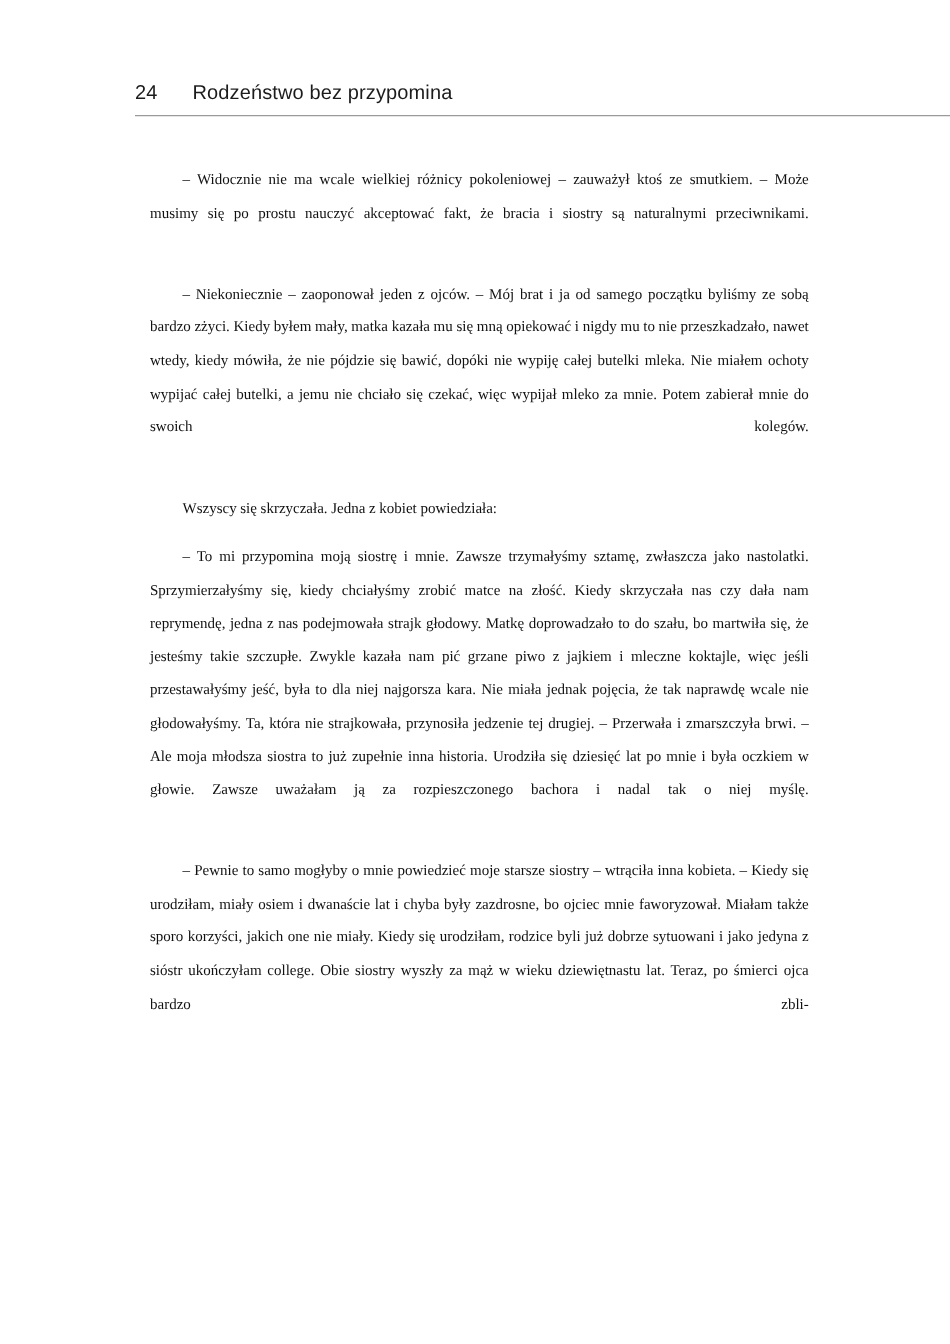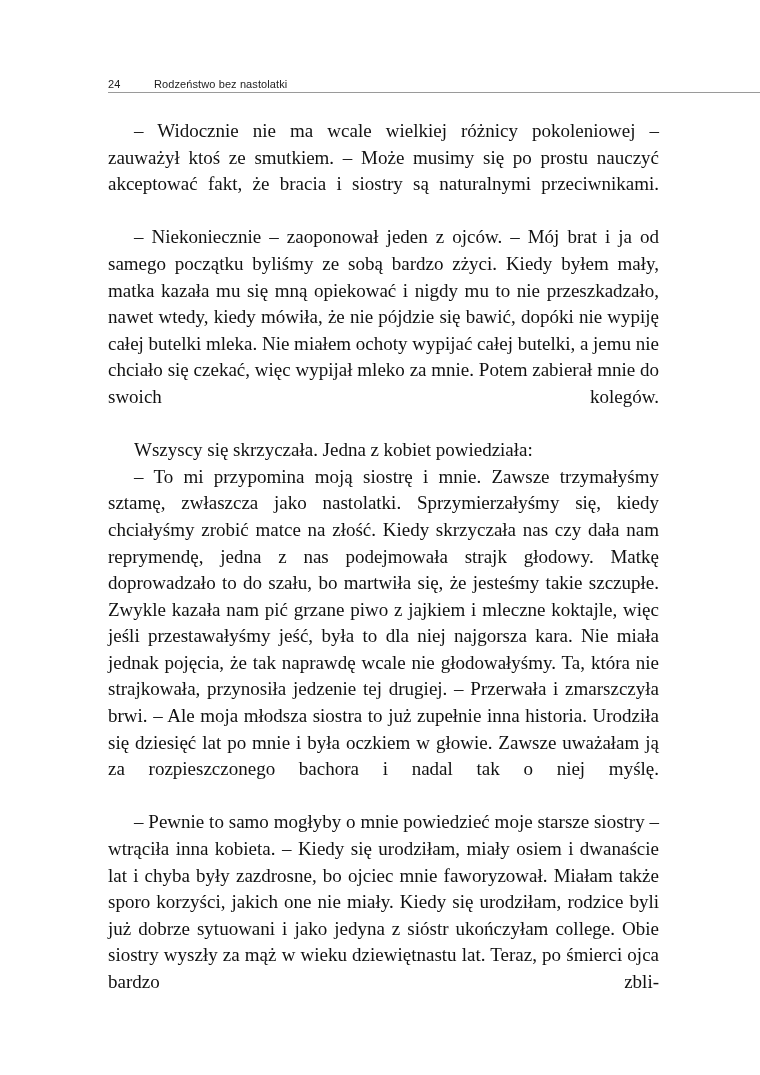--- a/index.html
+++ b/index.html
@@ -27,23 +27,23 @@
   }
 
   
   .running-head {
     position: absolute;
     left: 108px;
     top: 66px;
     width: 652px;
     height: 24px;
     display: flex;
-    align-items: flex-end;
+    align-items: flex-start;
     font-family: "Liberation Sans", sans-serif;
-    font-size: 11px;
+    font-size: 16px;
     color: #1c1c1c;
     letter-spacing: 0.1px;
   }
   .running-head .folio {
     width: 46px;
     flex: 0 0 auto;
   }
   .running-head .book-title {
     flex: 1 1 auto;
     white-space: nowrap;
@@ -60,22 +60,22 @@
 
   
   .text-block {
     position: absolute;
     left: 108px;
     top: 118px;
     width: 551px;
   }
 
   .para {
-    margin: 0;
-    font-size: 19px;
+    margin: 12px;
+    font-size: 12px;
     line-height: 26.6px;
     text-align: justify;
     text-justify: inter-word;
     hyphens: none;
     word-spacing: -0.1px;
   }
   .para.indent {
     text-indent: 26px;
   }
 
@@ -86,21 +86,21 @@
     width: 100%;
   }
 </style>
 </head>
 <body>
 
 <div class="page">
 
   <div class="running-head">
     <span class="folio">24</span>
-    <span class="book-title">Rodzeństwo bez nastolatki</span>
+    <span class="book-title">Rodzeństwo bez przypomina</span>
   </div>
 
   <div class="head-rule"></div>
 
   <div class="text-block">
     <p class="para indent force-justify">– Widocznie nie ma wcale wielkiej różnicy pokoleniowej – zauważył ktoś ze smutkiem. – Może musimy się po prostu nauczyć akceptować fakt, że bracia i siostry są naturalnymi przeciwnikami.</p>
     <p class="para indent force-justify">– Niekoniecznie – zaoponował jeden z ojców. – Mój brat i ja od samego początku byliśmy ze sobą bardzo zżyci. Kiedy byłem mały, matka kazała mu się mną opiekować i nigdy mu to nie przeszkadzało, nawet wtedy, kiedy mówiła, że nie pójdzie się bawić, dopóki nie wypiję całej butelki mleka. Nie miałem ochoty wypijać całej butelki, a jemu nie chciało się czekać, więc wypijał mleko za mnie. Potem zabierał mnie do swoich kolegów.</p>
     <p class="para indent">Wszyscy się skrzyczała. Jedna z kobiet powiedziała:</p>
     <p class="para indent force-justify">– To mi przypomina moją siostrę i mnie. Zawsze trzymałyśmy sztamę, zwłaszcza jako nastolatki. Sprzymierzałyśmy się, kiedy chciałyśmy zrobić matce na złość. Kiedy skrzyczała nas czy dała nam reprymendę, jedna z nas podejmowała strajk głodowy. Matkę doprowadzało to do szału, bo martwiła się, że jesteśmy takie szczupłe. Zwykle kazała nam pić grzane piwo z jajkiem i mleczne koktajle, więc jeśli przestawałyśmy jeść, była to dla niej najgorsza kara. Nie miała jednak pojęcia, że tak naprawdę wcale nie głodowałyśmy. Ta, która nie strajkowała, przynosiła jedzenie tej drugiej. – Przerwała i zmarszczyła brwi. – Ale moja młodsza siostra to już zupełnie inna historia. Urodziła się dziesięć lat po mnie i była oczkiem w głowie. Zawsze uważałam ją za rozpieszczonego bachora i nadal tak o niej myślę.</p>
     <p class="para indent force-justify">– Pewnie to samo mogłyby o mnie powiedzieć moje starsze siostry – wtrąciła inna kobieta. – Kiedy się urodziłam, miały osiem i dwanaście lat i chyba były zazdrosne, bo ojciec mnie faworyzował. Miałam także sporo korzyści, jakich one nie miały. Kiedy się urodziłam, rodzice byli już dobrze sytuowani i jako jedyna z sióstr ukończyłam college. Obie siostry wyszły za mąż w wieku dziewiętnastu lat. Teraz, po śmierci ojca bardzo zbli-</p>

